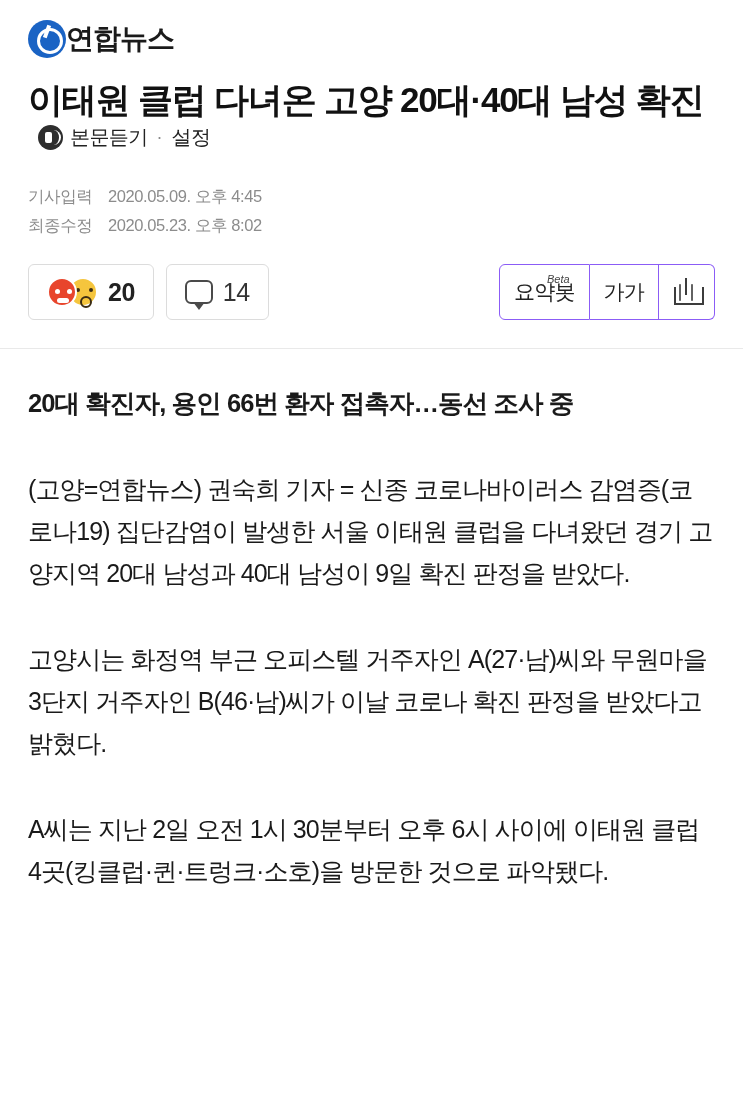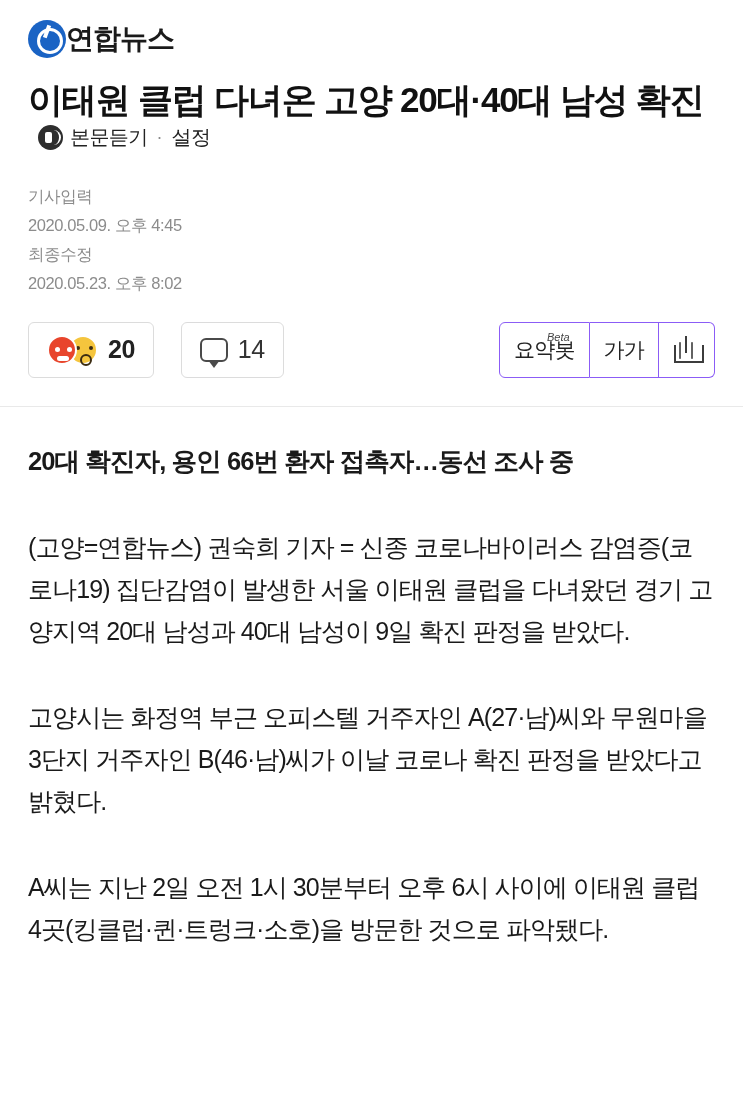--- a/index.html
+++ b/index.html
@@ -120,34 +120,34 @@
 
   
   .dates {
     padding: 22px 28px 0 28px;
     color: #8c8c8c;
     font-size: 16.5px;
     letter-spacing: -0.4px;
   }
   .date-row {
     display: flex;
+    gap: 14px;
     line-height: 1.75;
-    flex-direction: column;
   }
   .date-label { color: #8c8c8c; min-width: 66px; }
   .date-value { color: #8c8c8c; }
 
   
   .action-bar {
     margin: 24px 28px 0 28px;
     display: flex;
     align-items: center;
     justify-content: space-between;
   }
-  .actions-left { display: flex; gap: 27px; }
+  .actions-left { display: flex; gap: 12px; }
   .actions-right { display: flex; gap: 0; }
   .pill {
     border: 1px solid #dcdcdc;
     border-radius: 6px;
     height: 56px;
     display: flex;
     align-items: center;
     padding: 0 18px;
     gap: 10px;
     background: #fff;

